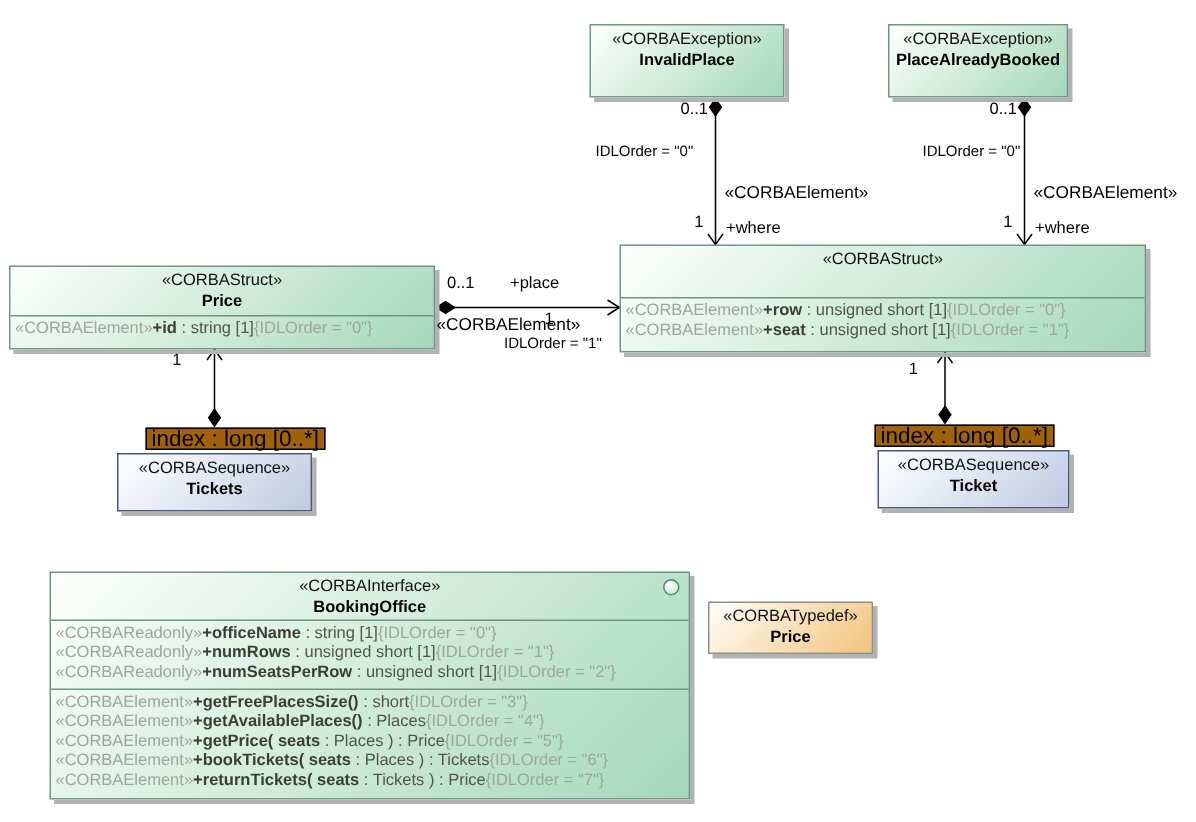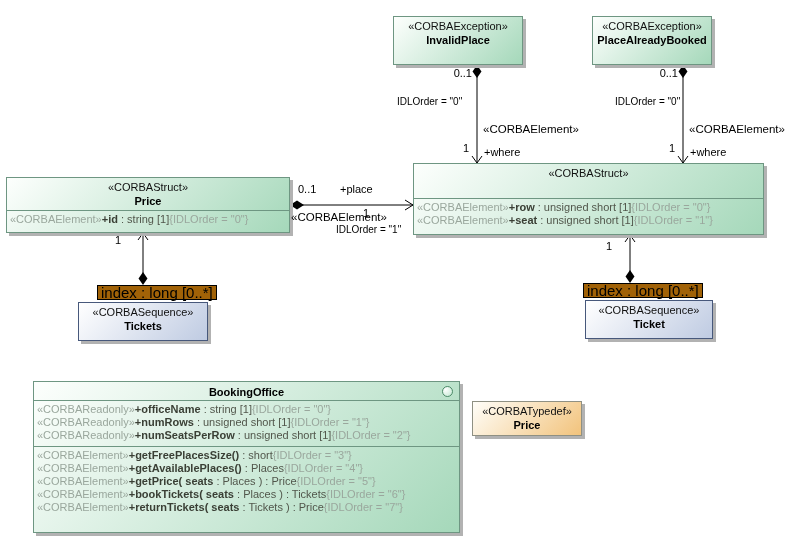--- a/index.html
+++ b/index.html
@@ -105,20 +105,21 @@
       <div class="name-line">Ticket</div>
     </div>
   </div>
 
   <div class="index-label" style="left:97px;top:285px;">index : long [0..*]</div>
   <div class="index-label" style="left:583px;top:283px;">index : long [0..*]</div>
 
   <div class="box" style="left:33px;top:381px;width:427px;height:152px;">
     <div class="hdr">
       <div class="ball-icon"></div>
+      <div class="st-line">«CORBAInterface»</div>
       <div class="name-line">BookingOffice</div>
     </div>
     <div class="compartment" style="margin-top:1px;height:42px;">
       <div class="member"><span class="st">«CORBAReadonly»</span><span class="bname">+officeName</span><span> : string [1]</span><span class="tail">{IDLOrder = "0"}</span></div>
       <div class="member"><span class="st">«CORBAReadonly»</span><span class="bname">+numRows</span><span> : unsigned short [1]</span><span class="tail">{IDLOrder = "1"}</span></div>
       <div class="member"><span class="st">«CORBAReadonly»</span><span class="bname">+numSeatsPerRow</span><span> : unsigned short [1]</span><span class="tail">{IDLOrder = "2"}</span></div>
     </div>
     <div class="compartment">
       <div class="member"><span class="st">«CORBAElement»</span><span class="bname">+getFreePlacesSize()</span><span> : short</span><span class="tail">{IDLOrder = "3"}</span></div>
       <div class="member"><span class="st">«CORBAElement»</span><span class="bname">+getAvailablePlaces()</span><span> : Places</span><span class="tail">{IDLOrder = "4"}</span></div>

